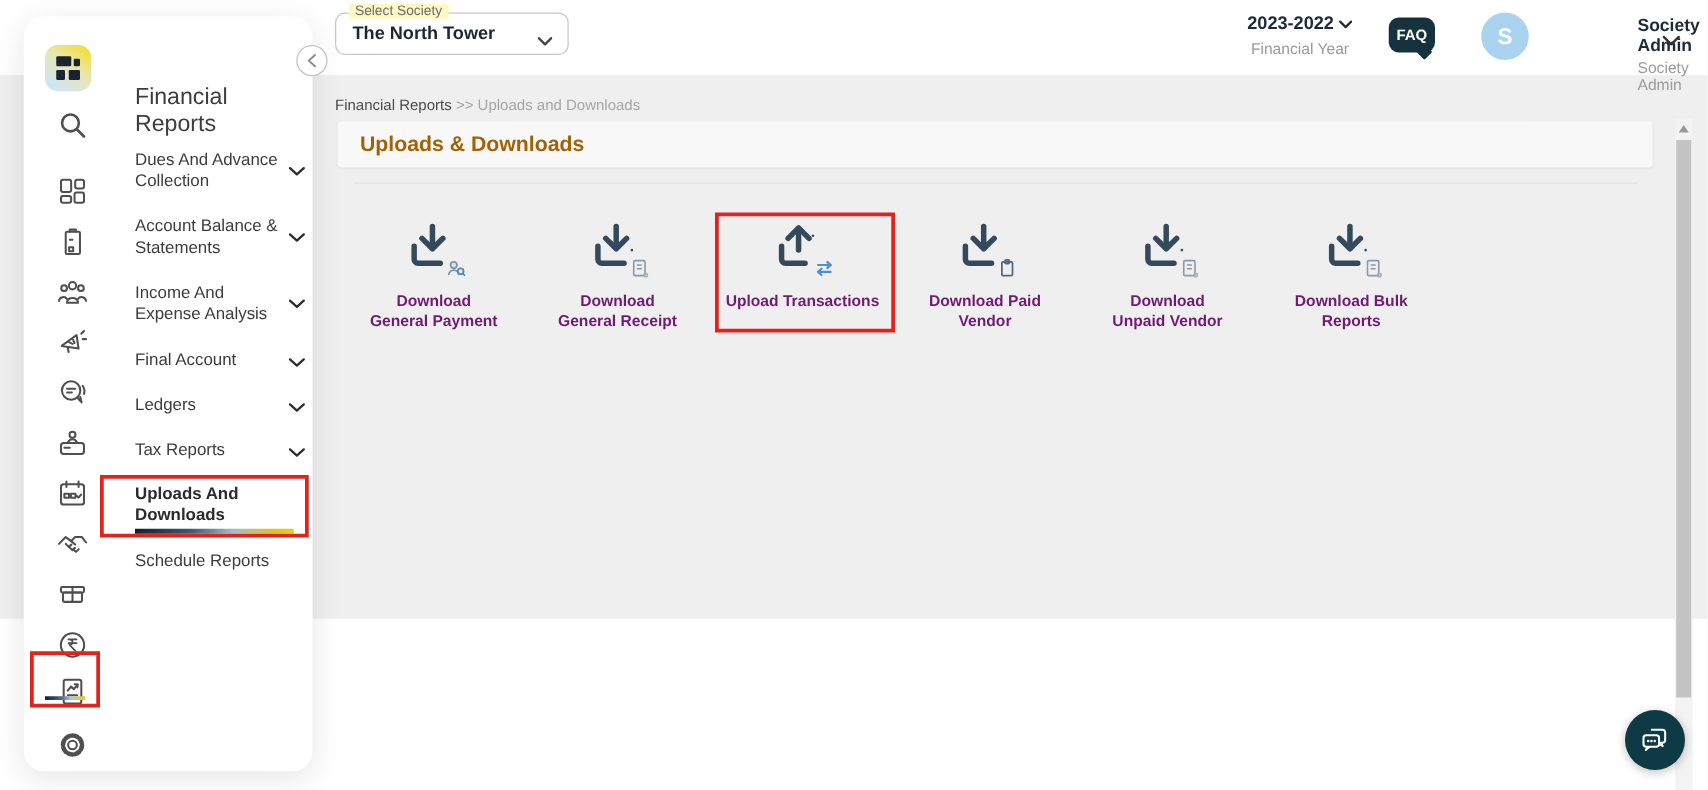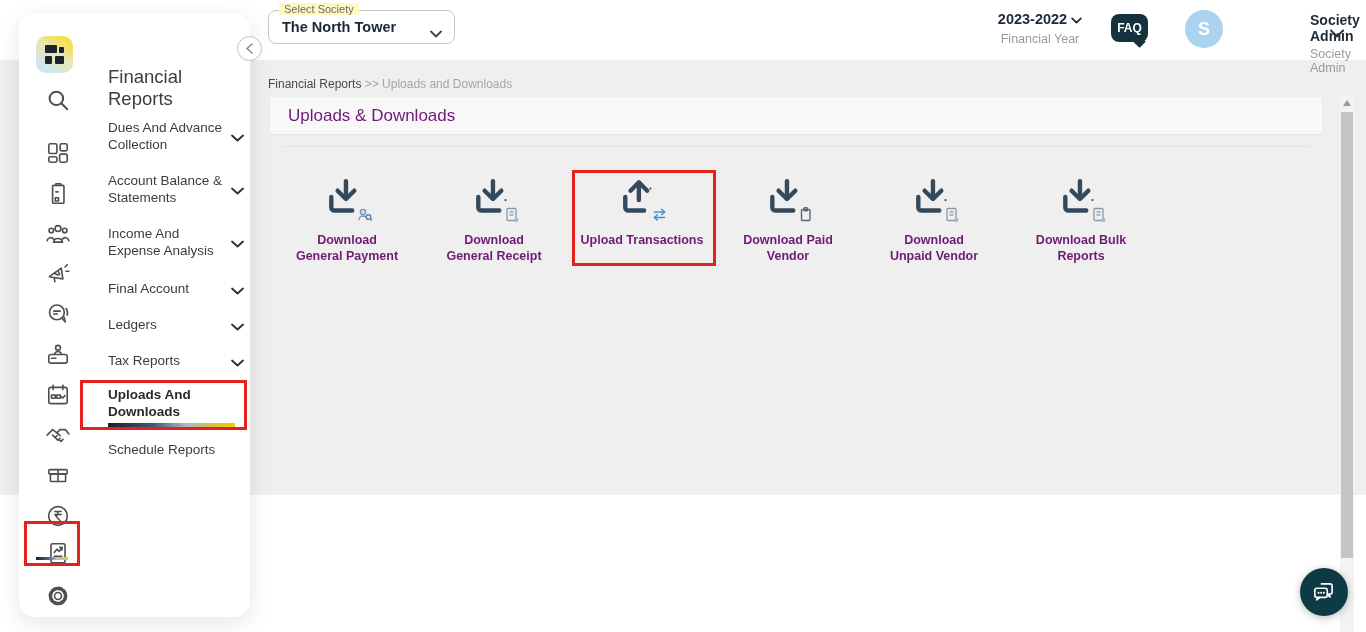--- a/index.html
+++ b/index.html
@@ -46,21 +46,21 @@
   
   .content { position:absolute; left:0; top:60px; width:1366px; height:435px; background:#efeff0; }
   .breadcrumb { position:absolute; left:268px; top:17px; font-size:12px; }
   .breadcrumb .bc-parent { color:#4a4a4a; cursor:pointer; }
   .breadcrumb .bc-sep, .breadcrumb .bc-current { color:#a5a5a5; }
   .title-bar {
     position:absolute; left:270px; top:37px; width:1052px; height:37px;
     background:#f8f8f8; border-radius:3px; box-shadow:0 1px 2px rgba(0,0,0,0.05);
     display:flex; align-items:center; padding-left:18px;
   }
-  .title-bar h1 { font-size:17px; font-weight:normal; color:#701a75;text-align:center; }
+  .title-bar h1 { font-size:17px; font-weight:bold; color:#a16207;text-align:center; }
   .divider { position:absolute; left:283px; top:86px; width:1027px; height:1px; background:#e2e2e3; }
   
   .card { position:absolute; top:115px; width:140px; text-align:center; cursor:pointer; }
   .card .cicon { display:inline-block; position:relative; width:46px; height:46px; }
   .card .badge { position:absolute; right:-3px; bottom:-2px; width:17px; height:17px; }
   .card .clabel {
     margin-top:7px; font-size:12.5px; font-weight:600; color:#701a75; line-height:16px;
     display:inline-block;
   }
   .w104 .clabel { width:104px; } .w96 .clabel { width:100px; } .w140 .clabel { width:136px; }

